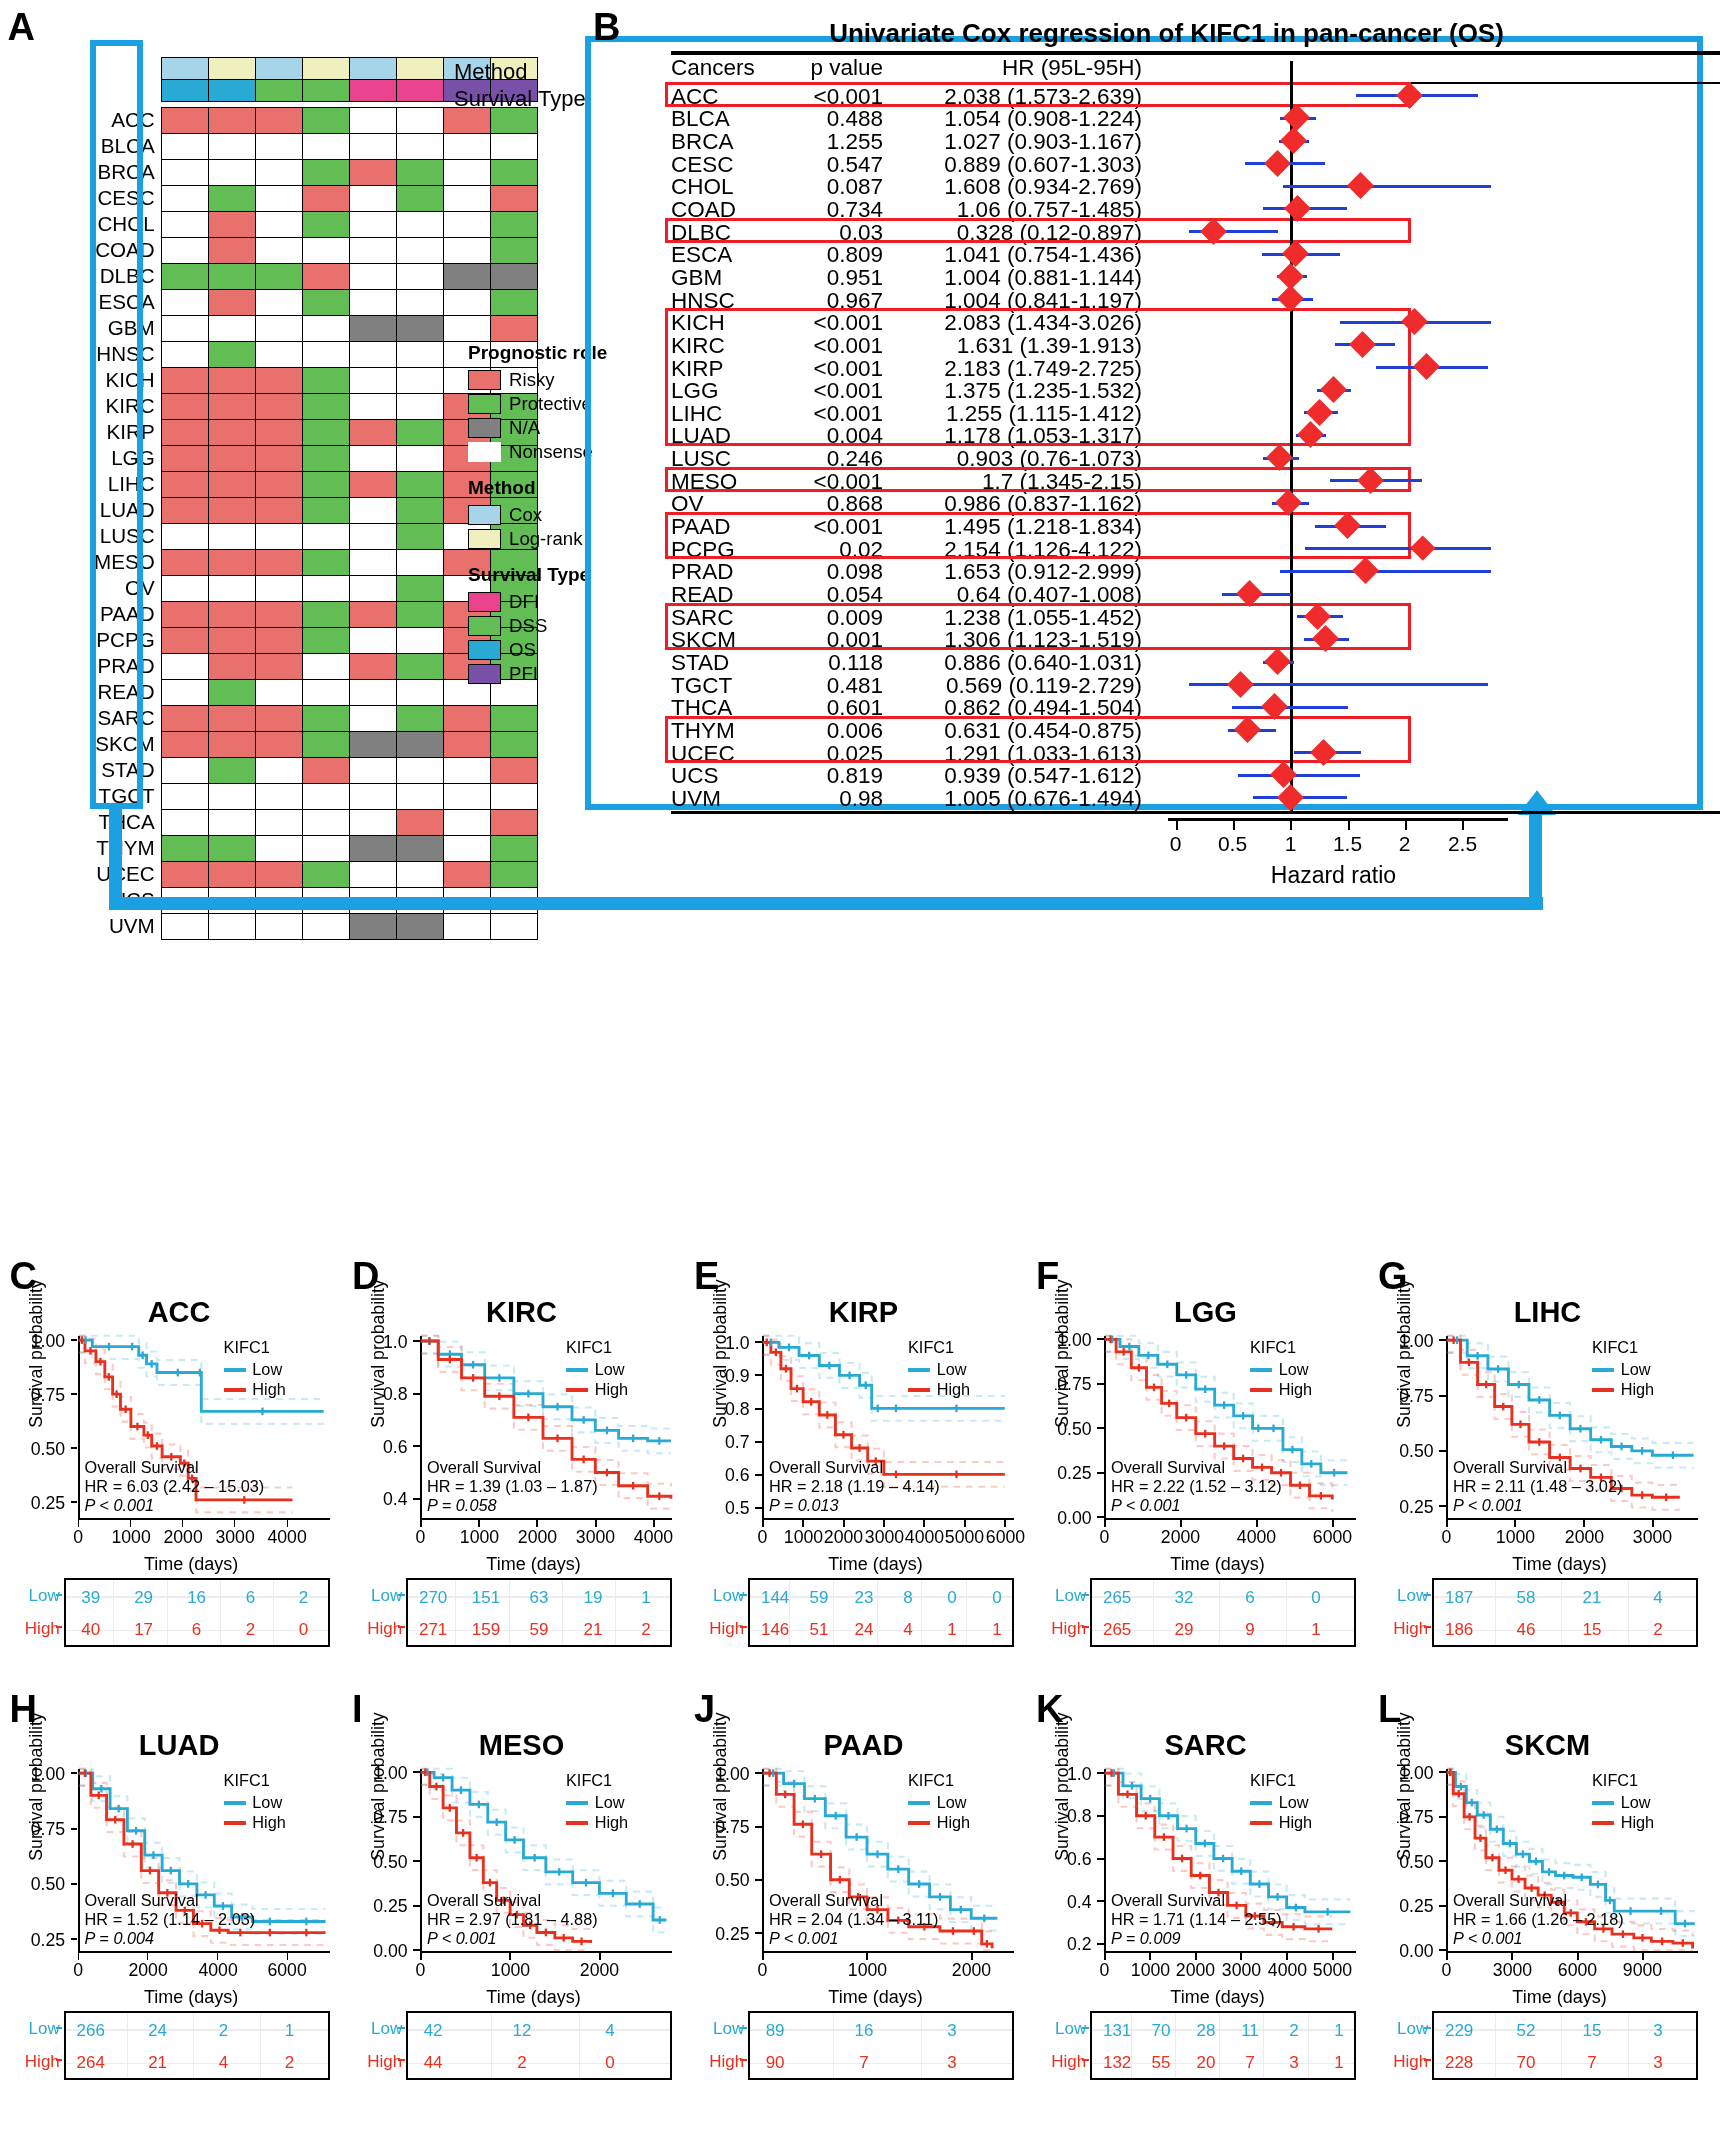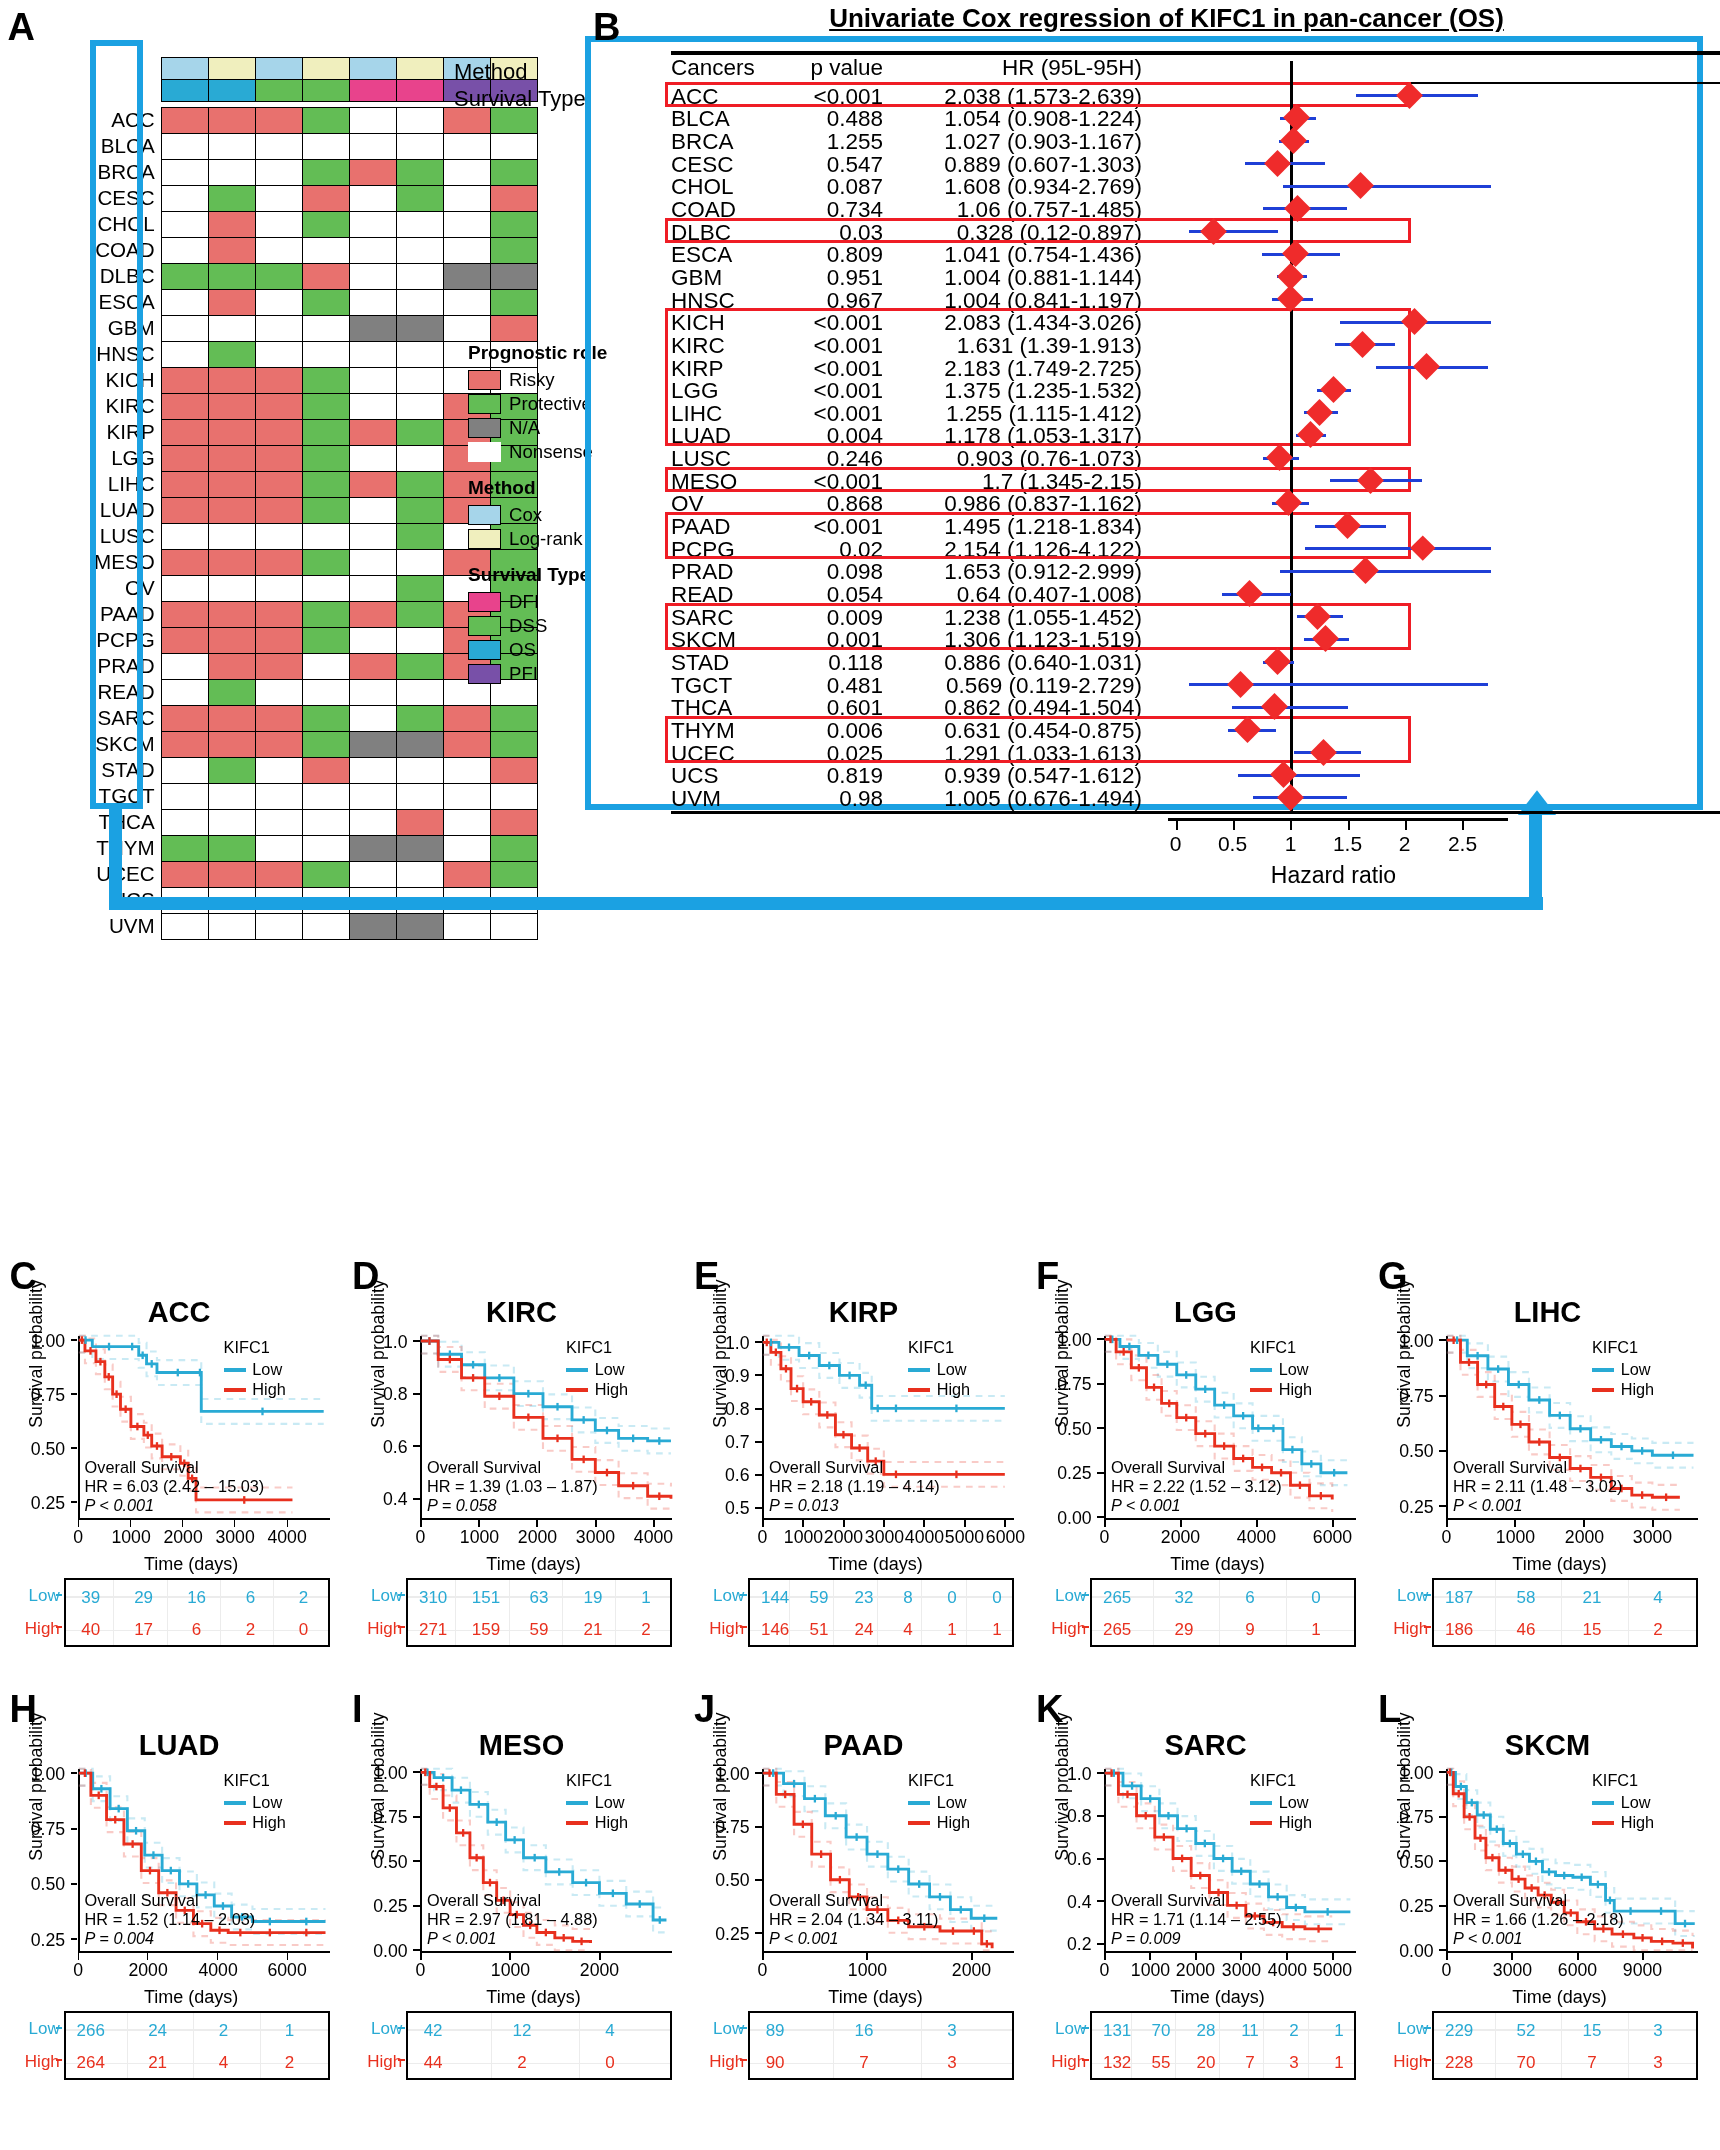--- a/index.html
+++ b/index.html
@@ -515,21 +515,21 @@
 <div class="blueline" style="left:109px;top:803px;width:13.4px;height:105px;"></div>
 <div class="blueline" style="left:109px;top:897px;width:1434px;height:13.4px;"></div>
 <div class="blueline" style="left:1529px;top:811px;width:13.4px;height:90px;"></div>
 <svg width="42" height="29" style="position:absolute;left:1516px;top:790px;" viewBox="0 0 44 30">
   <polygon points="22,0 42,26 2,26" fill="#1ba1e2"></polygon>
 </svg>
 <div class="bluebox" style="left:585px;top:36px;width:1118px;height:774px;"></div>
 
 <div id="panelB">
   <div class="panel-letter" style="left:-19px;top:7.6px;">B</div>
-  <div class="panel-title" style="left:19px;top:3px;width:1071px;text-decoration:underline;">Univariate Cox regression of KIFC1 in pan-cancer (OS)</div>
+  <div class="panel-title" style="left:19px;top:18px;width:1071px;">Univariate Cox regression of KIFC1 in pan-cancer (OS)</div>
   <div id="bTable" style="left:59px;top:55px;">
       <div class="rule" style="top:-3.8px;width:1061px;height:3.3px;"></div>
       <div class="brow" style="height:26.5px;">
     <span class="bc c-cancer">Cancers</span>
     <span class="bc c-p">p value</span>
     <span class="bc c-hr">HR (95L-95H)</span>
       </div>
       <div class="rule" style="top:27px;width:1061px;height:2.1px;"></div>
       <div class="brow" style="position:absolute;top:29px;width:478px;">
       <span class="bc c-cancer">ACC</span>
@@ -946,21 +946,21 @@
       <div>HR = 1.39 (1.03 – 1.87)</div>
       <div style="font-style:italic;">P = 0.058</div>
     </div>
       <div class="risk" style="left:54px;width:266px;">
         <div class="rgrid" style="left:47px;top:0;width:1.4px;height:100%;"></div>
         <div class="rgrid" style="left:101px;top:0;width:1.4px;height:100%;"></div>
         <div class="rgrid" style="left:154px;top:0;width:1.4px;height:100%;"></div>
         <div class="rgrid" style="left:207px;top:0;width:1.4px;height:100%;"></div>
         <div class="rgrid" style="left:0;top:16.3px;width:100%;height:1.4px;"></div>
         <div class="rgrid" style="left:0;top:50px;width:100%;height:1.4px;"></div>
-        <div class="riskcell lowc" style="left:-1.9px;top:7.6px;">310</div>
+        <div class="riskcell lowc" style="left:-1.9px;top:7.6px;">270</div>
         <div class="riskcell lowc" style="left:51px;top:7.6px;">151</div>
         <div class="riskcell lowc" style="left:104px;top:7.6px;">63</div>
         <div class="riskcell lowc" style="left:158px;top:7.6px;">19</div>
         <div class="riskcell lowc" style="left:211px;top:7.6px;">1</div>
         <div class="riskcell highc" style="left:-1.9px;top:40px;">271</div>
         <div class="riskcell highc" style="left:51px;top:40px;">159</div>
         <div class="riskcell highc" style="left:104px;top:40px;">59</div>
         <div class="riskcell highc" style="left:158px;top:40px;">21</div>
         <div class="riskcell highc" style="left:211px;top:40px;">2</div>
       </div>

